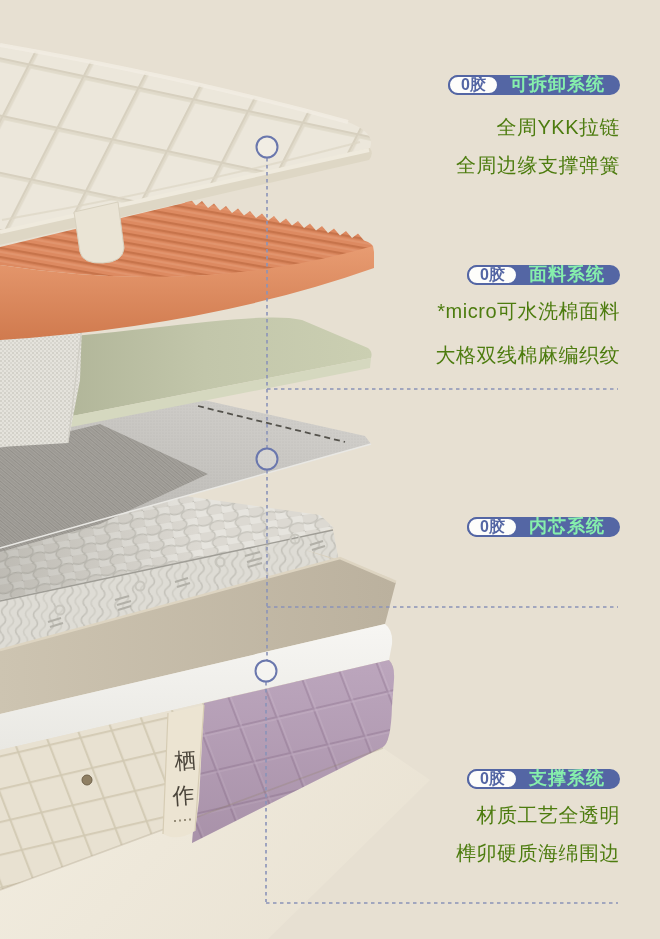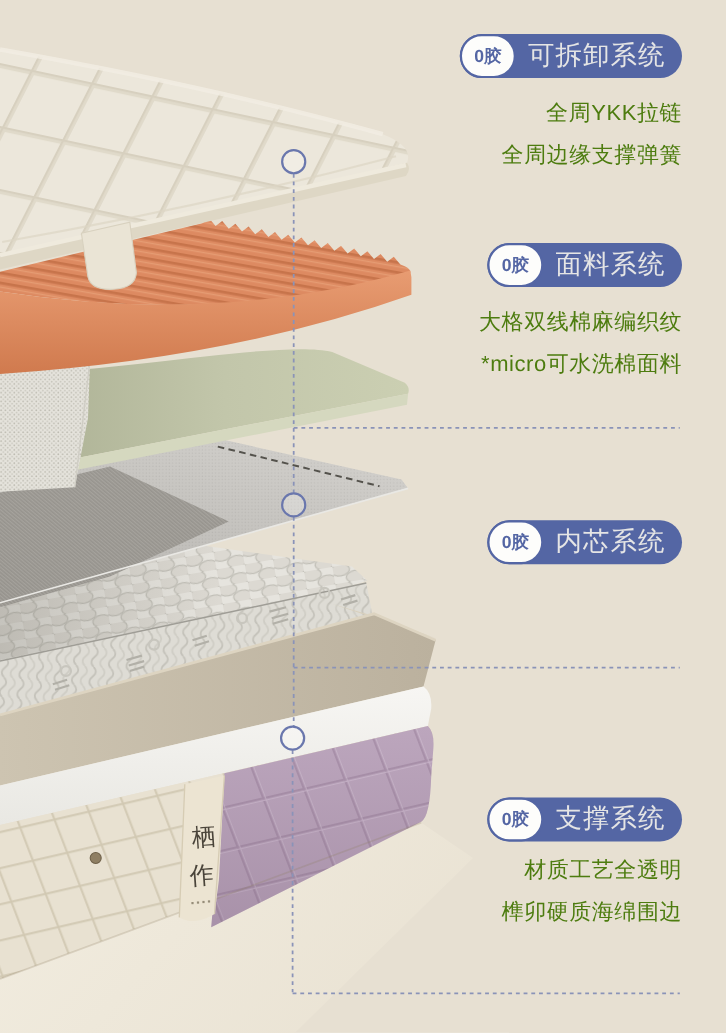--- a/index.html
+++ b/index.html
@@ -8,31 +8,31 @@
     position:relative;width:660px;height:939px;overflow:hidden;
     background:#e7e0d2;
   }
   .stage svg{position:absolute;left:0;top:0;}
   .label-group{
     position:absolute;right:40px;display:flex;flex-direction:column;
     align-items:flex-end;text-align:right;
   }
   .badge{
     display:inline-flex;align-items:stretch;background:#5466a4;
-    border-radius:999px;height:40px;box-sizing:border-box;
+    border-radius:999px;height:20px;box-sizing:border-box;margin-top:44px;
   }
   .badge .tag{
     display:flex;align-items:center;justify-content:center;
     background:#fdfdfb;color:#5466a4;border:2px solid #5466a4;
     border-radius:999px;padding:0 11px;font-size:16px;font-weight:bold;
     box-sizing:border-box;
   }
   .badge .title{
-    display:flex;align-items:center;color:#e5e5e5;font-size:24px;
-    font-weight:normal;padding:0 15px 2px 11px;letter-spacing:1px;
+    display:flex;align-items:center;color:#86efac;font-size:18px;
+    font-weight:bold;padding:0 15px 2px 11px;letter-spacing:1px;
   }
   .spec-line{
     font-size:20px;line-height:24px;color:#4d7c0f;letter-spacing:0.5px;
     margin-top:14px;
   }
   .spec-line.first{margin-top:20px;}
 </style>
 </head>
 <body>
 
@@ -231,22 +231,22 @@
     </div>
     <div class="spec-line first">全周YKK拉链</div>
     <div class="spec-line">全周边缘支撑弹簧</div>
   </div>
 
   <div class="label-group" style="top:221px;">
     <div class="badge">
       <span class="tag">0胶</span>
       <span class="title">面料系统</span>
     </div>
+    <div class="spec-line">*micro可水洗棉面料</div>
     <div class="spec-line first">大格双线棉麻编织纹</div>
-    <div class="spec-line">*micro可水洗棉面料</div>
   </div>
 
   <div class="label-group" style="top:473px;">
     <div class="badge">
       <span class="tag">0胶</span>
       <span class="title">内芯系统</span>
     </div>
   </div>
 
   <div class="label-group" style="top:725px;">

